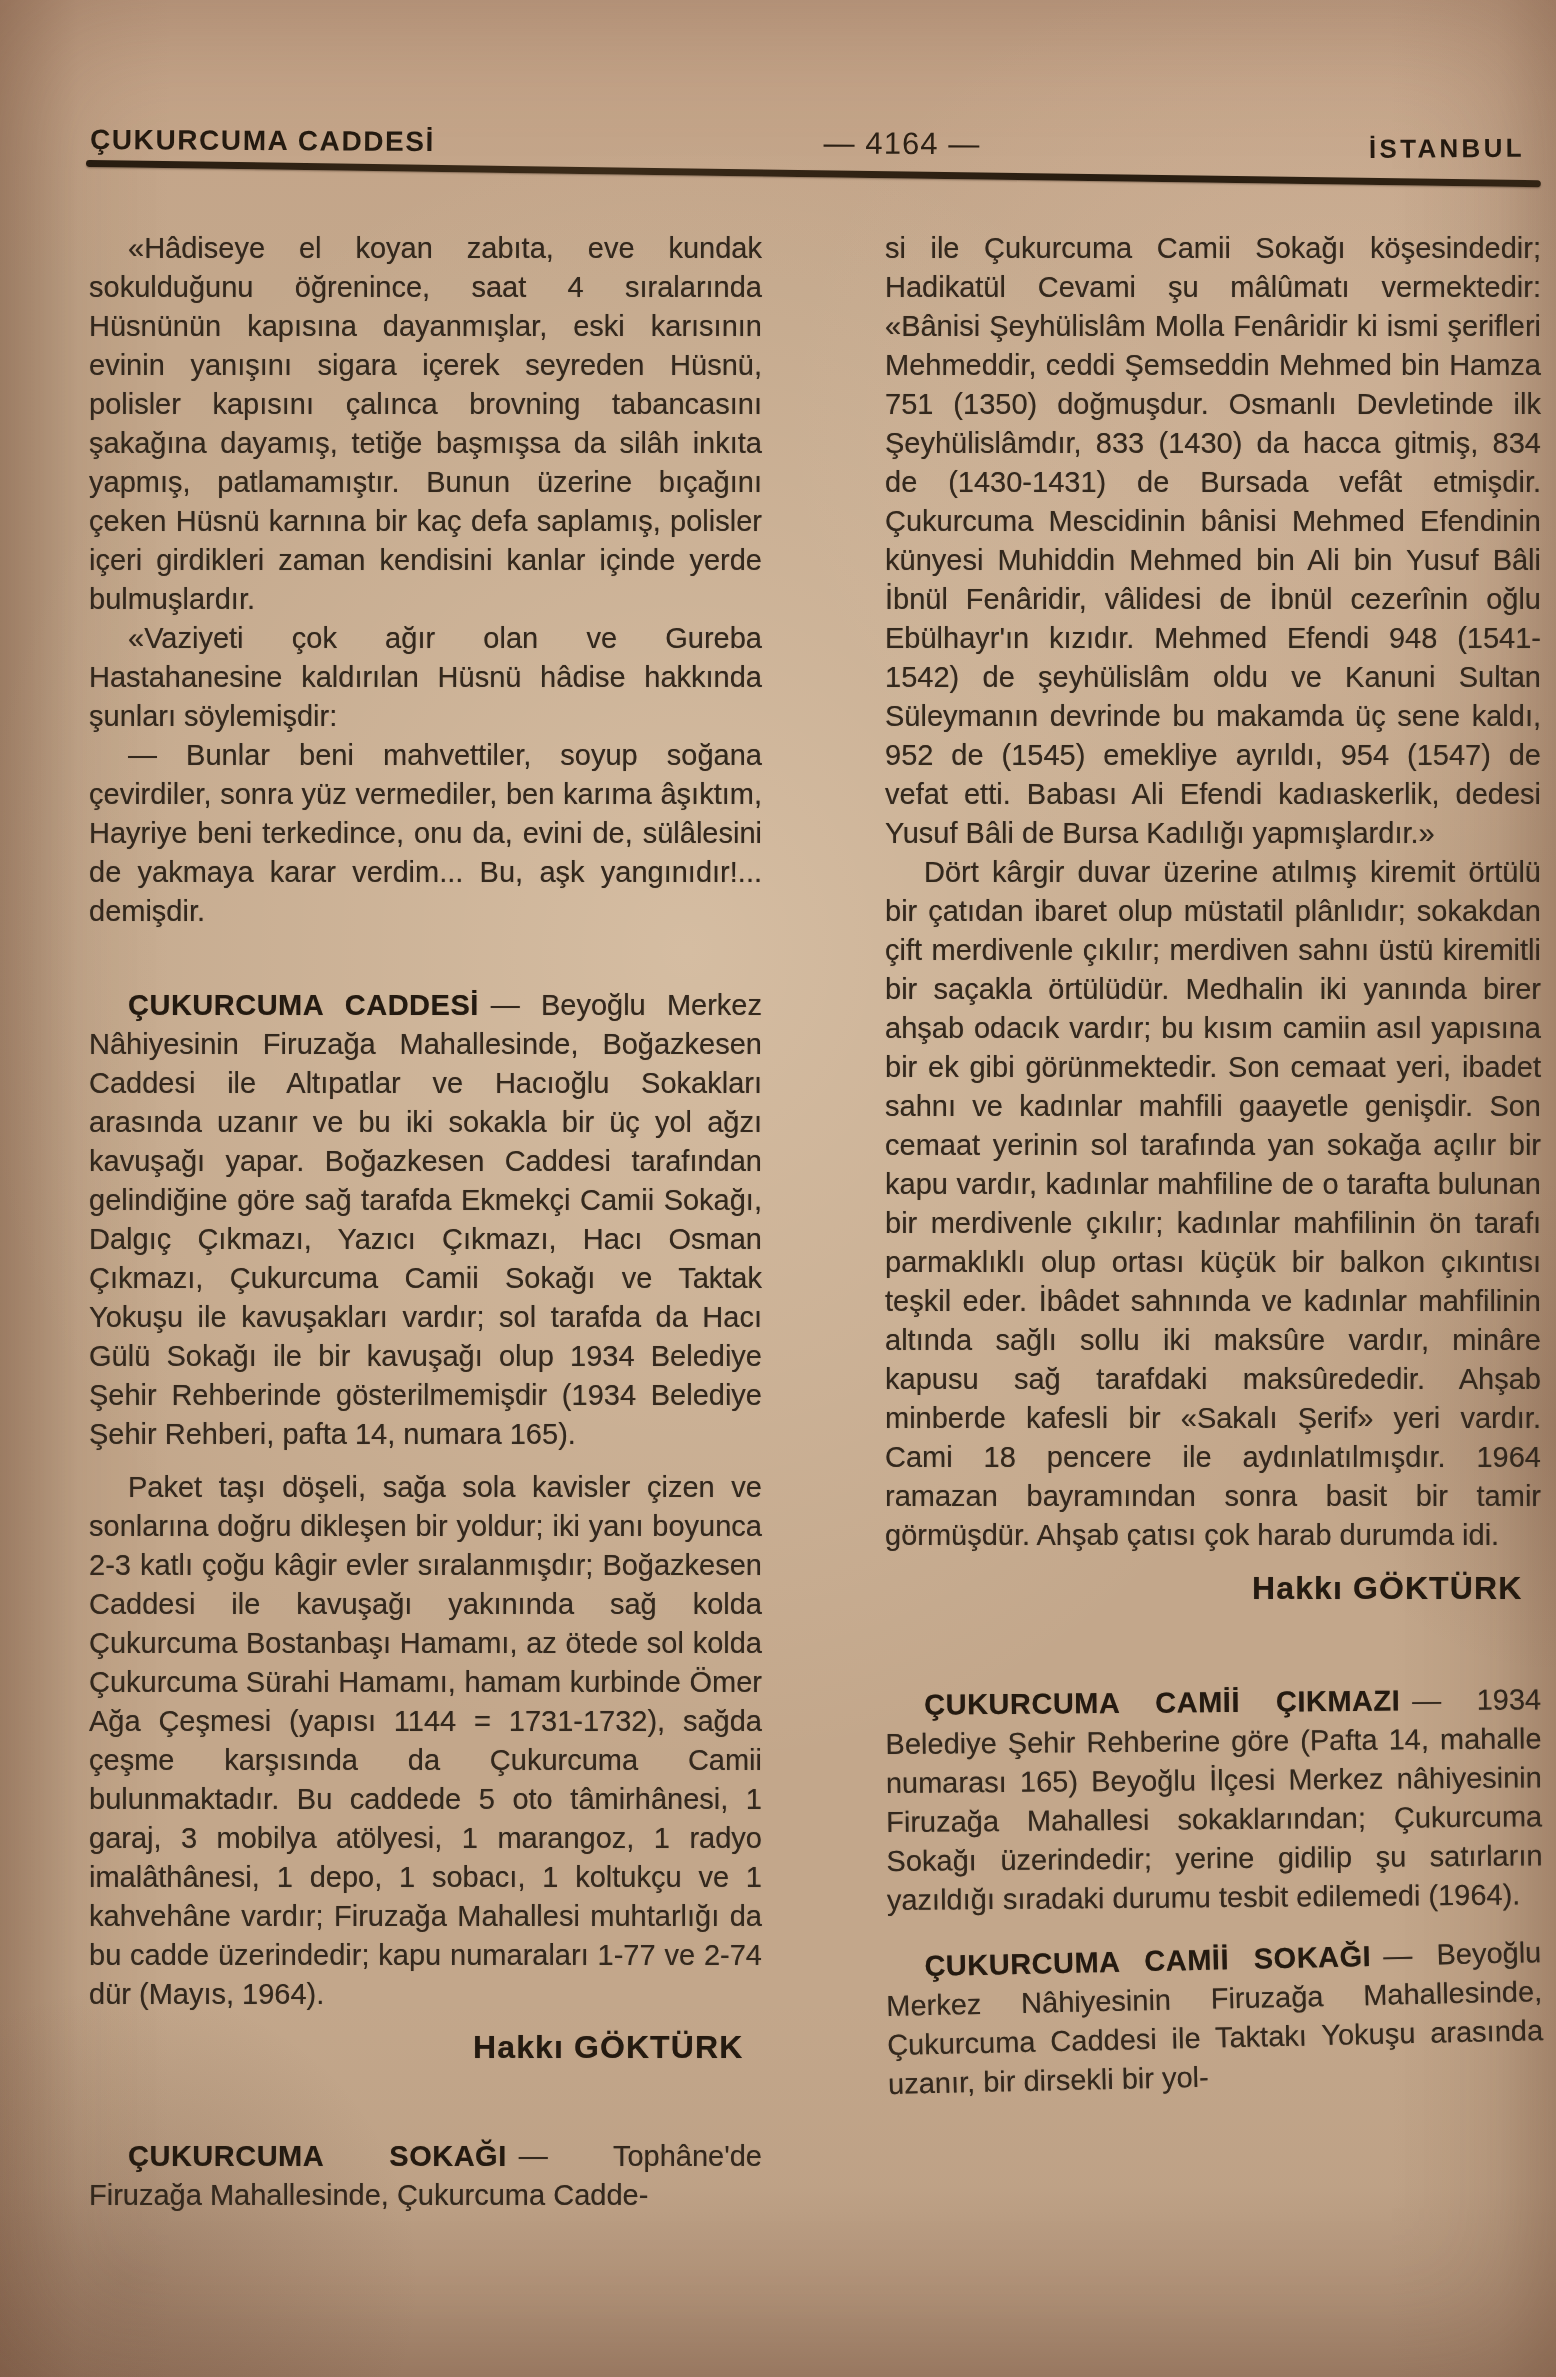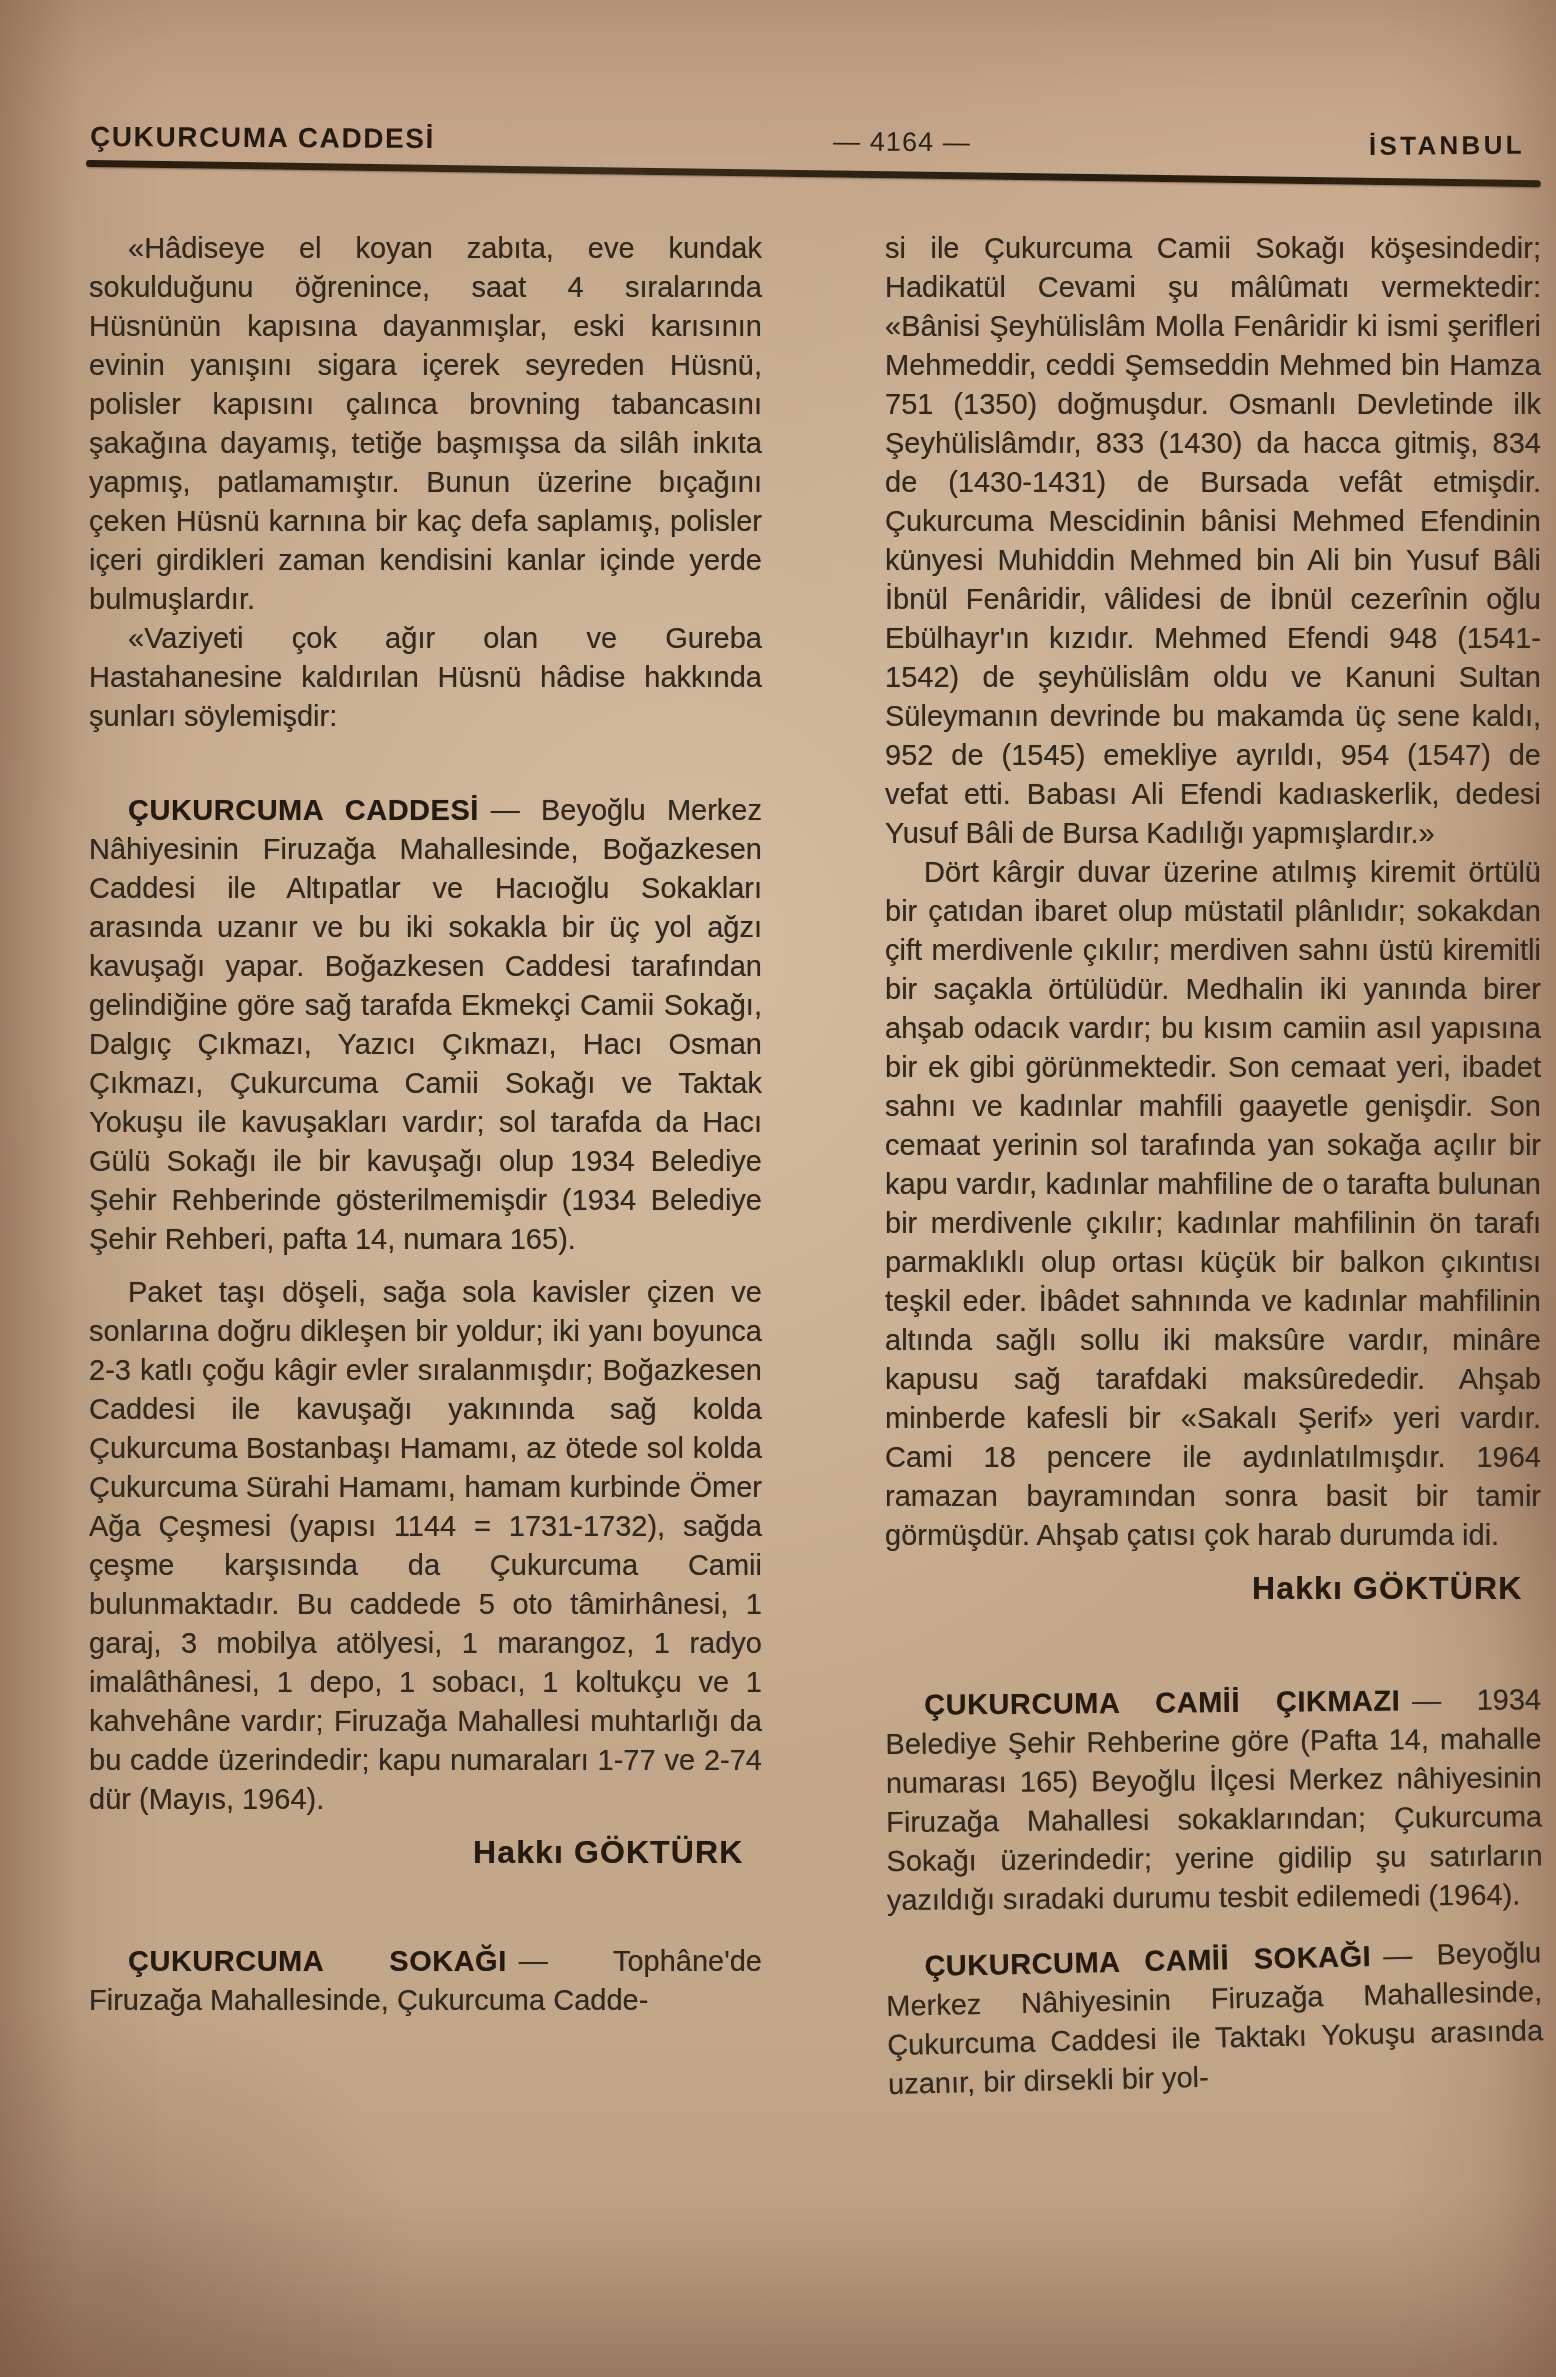--- a/index.html
+++ b/index.html
@@ -29,21 +29,21 @@
       radial-gradient(circle 382px at 100% 60%, rgba(95,60,42,0.14), rgba(95,60,42,0) 65%);
   }
 
   .header {
     position: absolute;
     top: 121px; left: 90px; right: 36px;
     display: flex; justify-content: space-between; align-items: baseline;
     transform: rotate(0.35deg); transform-origin: left center;
   }
   .h-left  { font-weight: bold; font-size: 28px; letter-spacing: 1.6px; color: #241a10; }
-  .h-center{ font-size: 27px; letter-spacing: 1.1px; color: #2c2115; }
+  .h-center{ font-size: 31px; letter-spacing: 1.1px; color: #2c2115; }
   .h-right { font-weight: bold; font-size: 26px; letter-spacing: 3.3px; color: #241a10; transform: rotate(-0.8deg); }
 
   .rule {
     position: absolute;
     top: 160px; left: 86px; right: 19.7px; height: 6.6px;
     background: linear-gradient(90deg, #271c10, #3a2a18 35%, #271c10 70%, #322414);
     border-radius: 3.8px;
     transform: rotate(0.8deg); transform-origin: left center;
     box-shadow: 0 1.1px 1.6px rgba(60,40,25,0.35);
   }
@@ -97,20 +97,21 @@
     <span class="h-left">ÇUKURCUMA CADDESİ</span>
     <span class="h-center">— 4164 —</span>
     <span class="h-right">İSTANBUL</span>
   </div>
 
   <div class="rule"></div>
 
   <div class="col col-left">
     <p class="body-p">«Hâdiseye el koyan zabıta, eve kundak sokulduğunu öğrenince, saat 4 sıralarında Hüsnünün kapısına dayanmışlar, eski karısının evinin yanışını sigara içerek seyreden Hüsnü, polisler kapısını çalınca brovning tabancasını şakağına dayamış, tetiğe başmışsa da silâh inkıta yapmış, patlamamıştır. Bunun üzerine bıçağını çeken Hüsnü karnına bir kaç defa saplamış, polisler içeri girdikleri zaman kendisini kanlar içinde yerde bulmuşlardır.</p>
     <p class="body-p">«Vaziyeti çok ağır olan ve Gureba Hastahanesine kaldırılan Hüsnü hâdise hakkında şunları söylemişdir:</p>
+    <p class="body-p">— Bunlar beni mahvettiler, soyup soğana çevirdiler, sonra yüz vermediler, ben karıma âşıktım, Hayriye beni terkedince, onu da, evini de, sülâlesini de yakmaya karar verdim... Bu, aşk yangınıdır!... demişdir.</p>
 
     <p class="entry m-entry1-left"><span class="entry-title">ÇUKURCUMA CADDESİ</span><span>— Beyoğlu Merkez Nâhiyesinin Firuzağa Mahallesinde, Boğazkesen Caddesi ile Altıpatlar ve Hacıoğlu Sokakları arasında uzanır ve bu iki sokakla bir üç yol ağzı kavuşağı yapar. Boğazkesen Caddesi tarafından gelindiğine göre sağ tarafda Ekmekçi Camii Sokağı, Dalgıç Çıkmazı, Yazıcı Çıkmazı, Hacı Osman Çıkmazı, Çukurcuma Camii Sokağı ve Taktak Yokuşu ile kavuşakları vardır; sol tarafda da Hacı Gülü Sokağı ile bir kavuşağı olup 1934 Belediye Şehir Rehberinde gösterilmemişdir (1934 Belediye Şehir Rehberi, pafta 14, numara 165).</span></p>
 
     <p class="body-p m-p5-left">Paket taşı döşeli, sağa sola kavisler çizen ve sonlarına doğru dikleşen bir yoldur; iki yanı boyunca 2-3 katlı çoğu kâgir evler sıralanmışdır; Boğazkesen Caddesi ile kavuşağı yakınında sağ kolda Çukurcuma Bostanbaşı Hamamı, az ötede sol kolda Çukurcuma Sürahi Hamamı, hamam kurbinde Ömer Ağa Çeşmesi (yapısı 1144 = 1731-1732), sağda çeşme karşısında da Çukurcuma Camii bulunmaktadır. Bu caddede 5 oto tâmirhânesi, 1 garaj, 3 mobilya atölyesi, 1 marangoz, 1 radyo imalâthânesi, 1 depo, 1 sobacı, 1 koltukçu ve 1 kahvehâne vardır; Firuzağa Mahallesi muhtarlığı da bu cadde üzerindedir; kapu numaraları 1-77 ve 2-74 dür (Mayıs, 1964).</p>
 
     <p class="signature m-sig">Hakkı GÖKTÜRK</p>
 
     <p class="entry m-entry2-left"><span class="entry-title">ÇUKURCUMA SOKAĞI</span><span>— Tophâne'de Firuzağa Mahallesinde, Çukurcuma Cadde-</span></p>
   </div>
 

